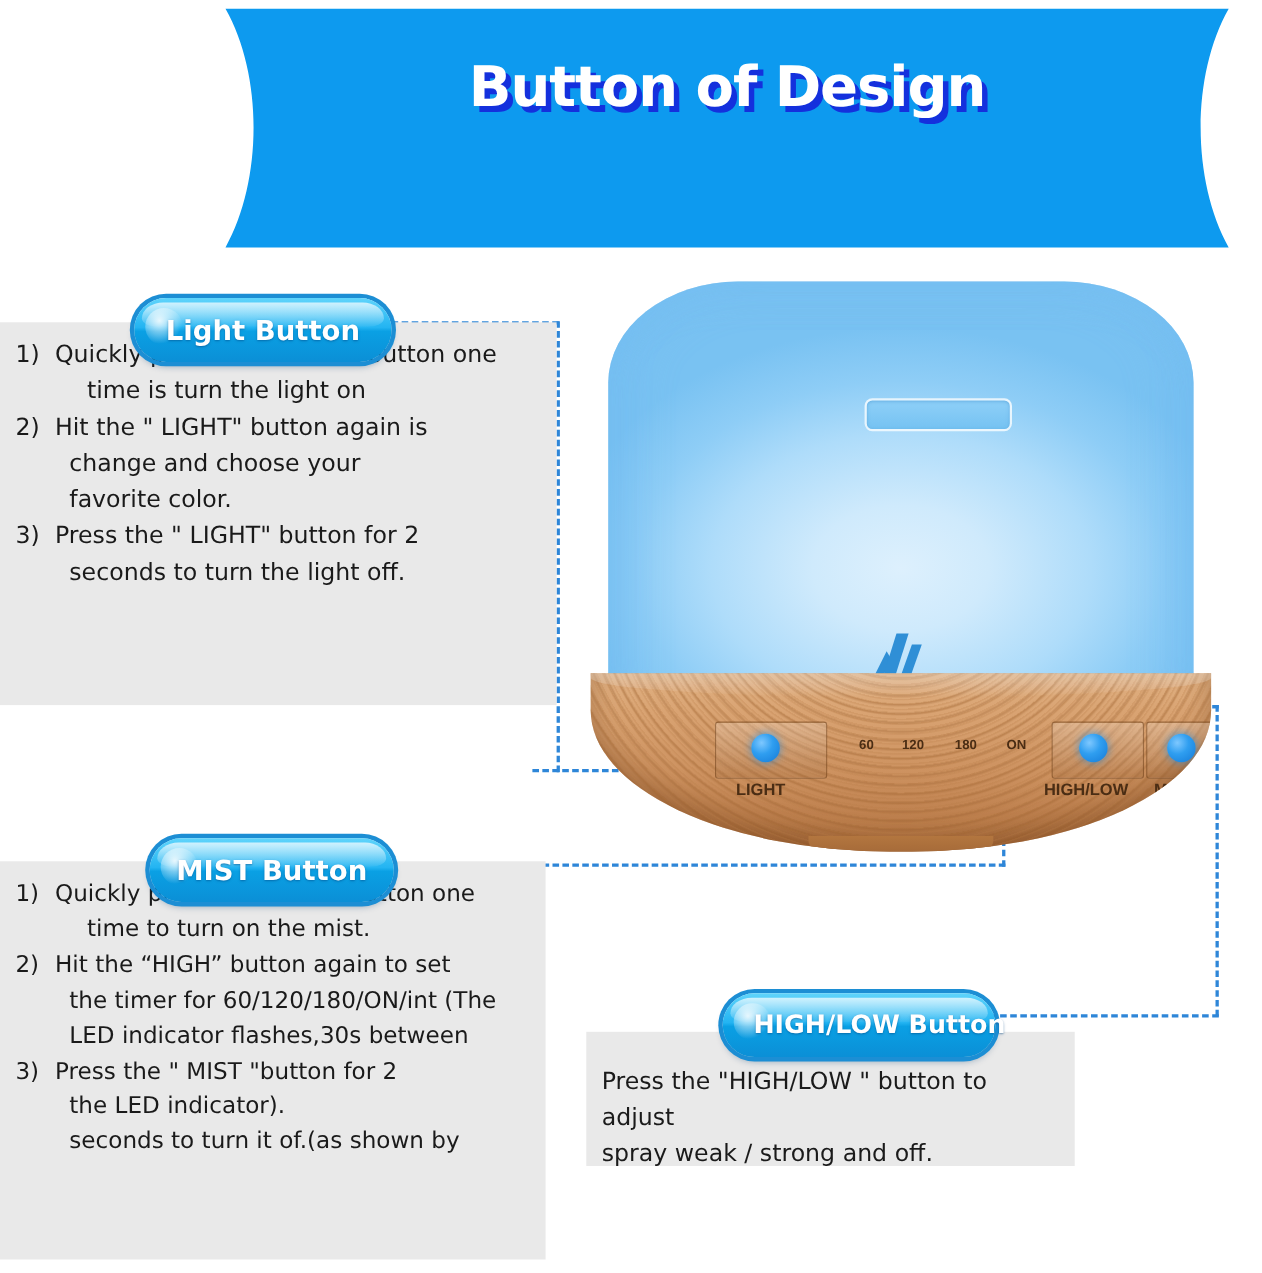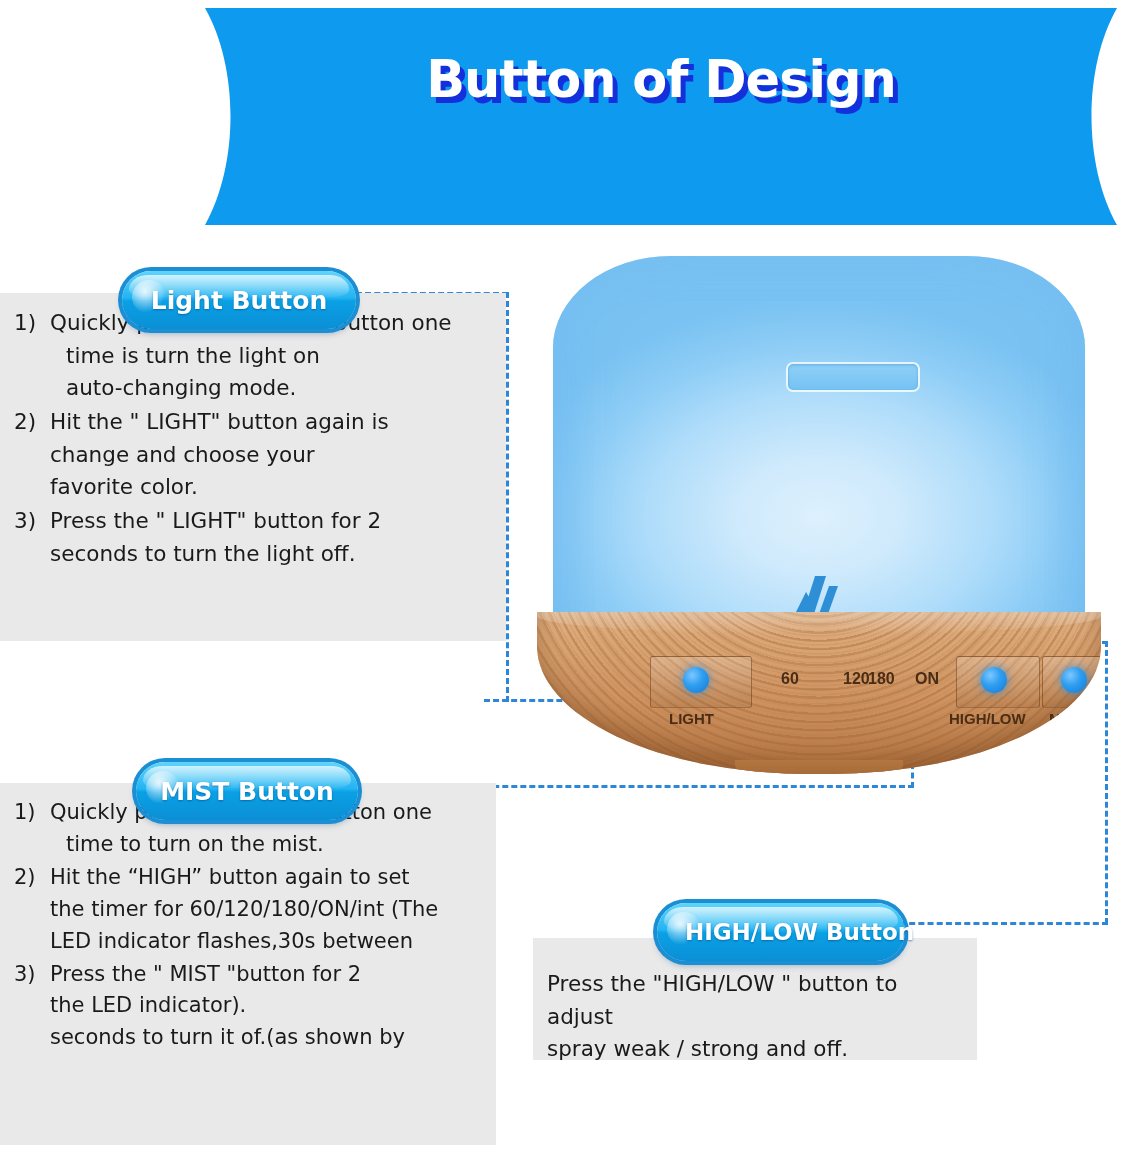--- a/index.html
+++ b/index.html
@@ -32,21 +32,21 @@
   #panel-highlow{left:533px;top:938px;width:444px;height:122px;}
 
   .steps{
     position:absolute;left:14px;right:10px;top:14px;
     font-family:"DejaVu Sans", sans-serif;
     font-size:21.5px;color:#1a1a1a;line-height:1.52;
   }
   .step{display:flex;margin-bottom:1px;}
   .step-num{flex:0 0 auto;width:36px;}
   .step-text{flex:1 1 auto;}
-  .step-text .ind{display:block;padding-left:16px;}
+  .step-text .ind{display:block;padding-left:16px;margin-left:13px;}
   #panel-highlow .plain{
     position:absolute;left:14px;right:8px;top:30px;
     font-family:"DejaVu Sans", sans-serif;
     font-size:21.5px;color:#1a1a1a;line-height:1.52;
   }
 
   
   .pill{
     position:absolute;height:58px;border-radius:30px;
     background:linear-gradient(180deg,#5fd4fb 0%,#23b4f2 46%,#0aa0e4 52%,#0b8fd6 100%);
@@ -142,21 +142,21 @@
     box-shadow:0 0 8px rgba(35,140,225,.75);
   }
   .btn-caption{
     position:absolute;
     font-family:Liberation Sans, sans-serif;
     font-size:15px;font-weight:bold;color:#4a2d14;white-space:nowrap;
   }
   .timer-label{
     position:absolute;
     font-family:"Liberation Sans", sans-serif;
-    font-size:16px;font-weight:bold;color:#4a2d14;
+    font-size:12px;font-weight:bold;color:#4a2d14;
   }
 </style>
 </head>
 <body>
 
 <div class="stage">
 
   <div id="banner-wrap">
     <svg id="banner-shape" viewBox="0 0 966 222" preserveAspectRatio="none">
       <path d="M27,2 L939,2 C905,62 905,158 939,219 L27,219 C61,158 61,62 27,2 Z" fill="#0d9aef"></path>
@@ -193,21 +193,21 @@
 
     <div id="base">
       <div id="base-top-lip"></div>
       <div id="base-foot"></div>
 
       <div class="btn-recess" style="left:113px;top:44px;width:100px;"></div>
       <div class="led" style="left:146px;top:55px;"></div>
       <div class="btn-caption" style="left:132px;top:98px;">LIGHT</div>
 
       <div class="timer-label" style="left:244px;top:58px;">60</div>
-      <div class="timer-label" style="left:283px;top:58px;margin-left:23px;">120</div>
+      <div class="timer-label" style="left:283px;top:58px;">120</div>
       <div class="timer-label" style="left:331px;top:58px;">180</div>
       <div class="timer-label" style="left:378px;top:58px;">ON</div>
 
       <div class="btn-recess" style="left:419px;top:44px;width:82px;"></div>
 
       <div class="led" style="left:444px;top:55px;"></div>
       <div class="btn-caption" style="left:412px;top:98px;text-align:center;">HIGH/LOW</div>
 
       <div class="btn-recess" style="left:505px;top:44px;width:74px;"></div>
       <div class="led" style="left:524px;top:55px;"></div>
@@ -215,21 +215,20 @@
     </div>
   </div>
 
   <div class="panel" id="panel-light">
     <div class="steps">
       <div class="step">
         <span class="step-num">1)</span>
         <span class="step-text">
           <span>Quickly press the "LIGHT" button one</span>
           <span class="ind">time is turn the light on</span>
-          <span class="ind">auto-changing mode.</span>
         </span>
       </div>
       <div class="step">
         <span class="step-num">2)</span>
         <span class="step-text">
           <span>Hit the " LIGHT" button again is</span>
           <span class="ind" style="padding-left:0">change and choose your</span>
           <span class="ind" style="padding-left:0">favorite color.</span>
         </span>
       </div>

